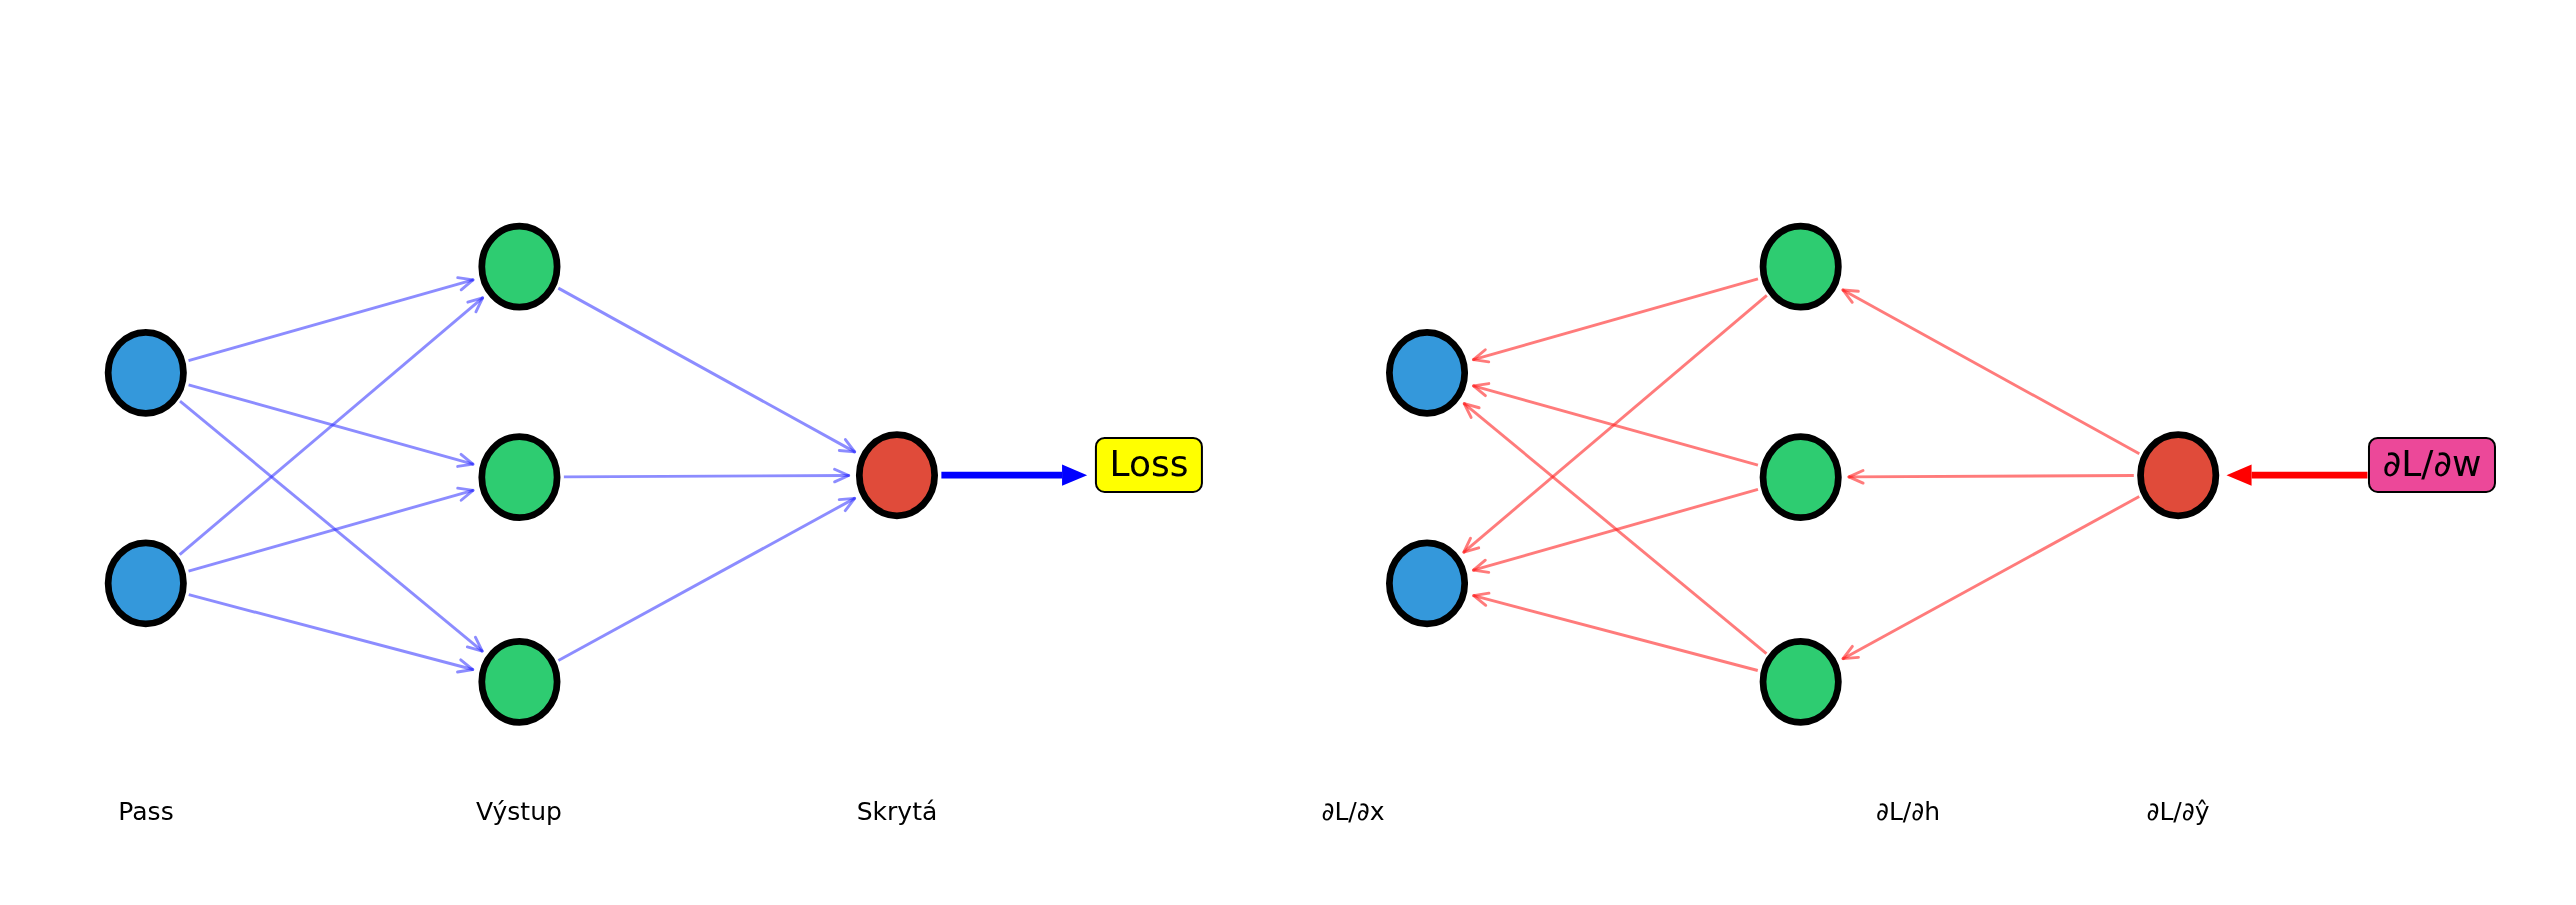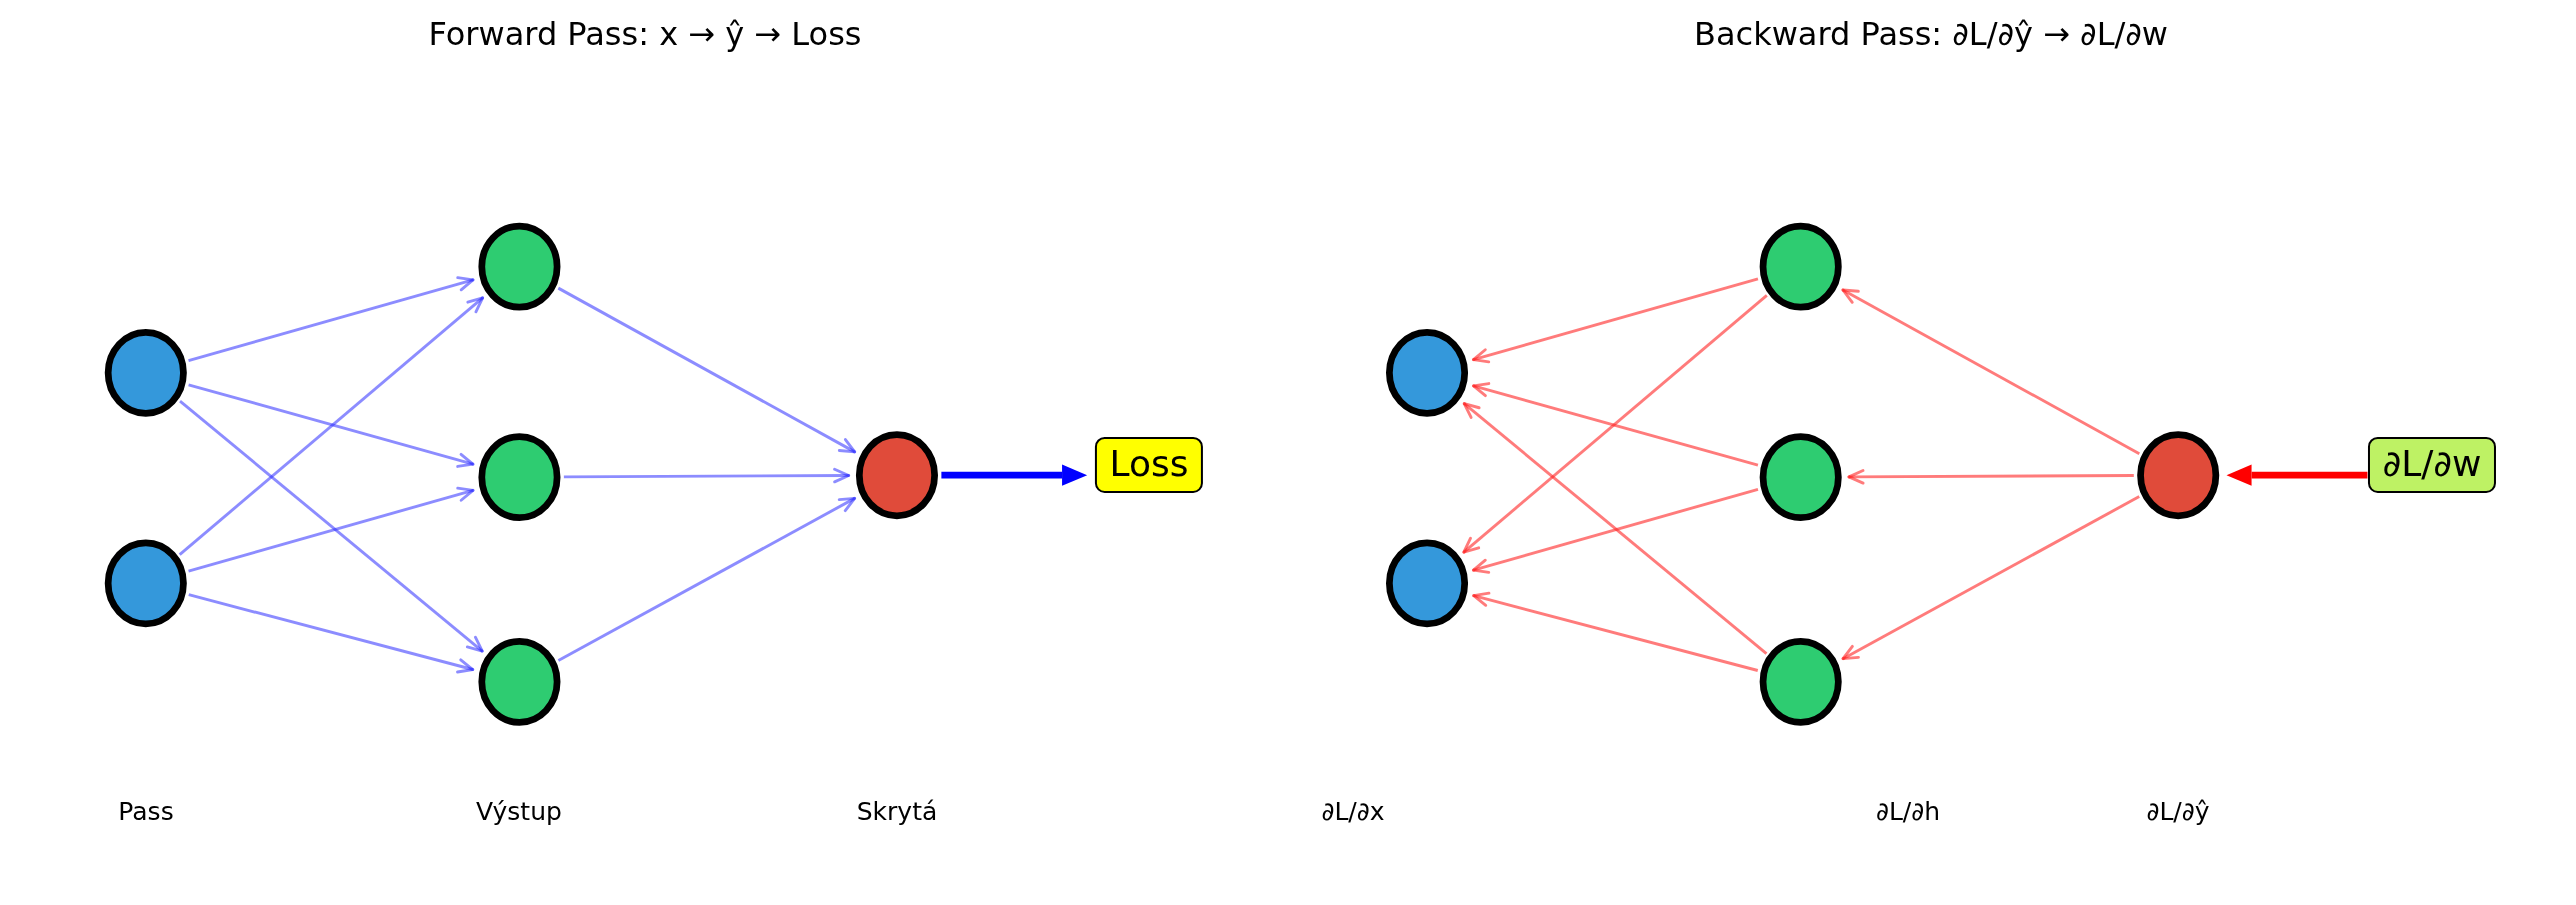--- a/index.html
+++ b/index.html
@@ -160,30 +160,28 @@
       <ellipse cx="538" cy="706" rx="39" ry="42" fill="#2ecc71" stroke="#000000" stroke-width="7"></ellipse>
       <ellipse cx="929" cy="492" rx="39" ry="42" fill="#e04b3a" stroke="#000000" stroke-width="7"></ellipse>
       <ellipse cx="1478" cy="386" rx="39" ry="42" fill="#3498db" stroke="#000000" stroke-width="7"></ellipse>
       <ellipse cx="1478" cy="604" rx="39" ry="42" fill="#3498db" stroke="#000000" stroke-width="7"></ellipse>
       <ellipse cx="1865" cy="276" rx="39" ry="42" fill="#2ecc71" stroke="#000000" stroke-width="7"></ellipse>
       <ellipse cx="1865" cy="494" rx="39" ry="42" fill="#2ecc71" stroke="#000000" stroke-width="7"></ellipse>
       <ellipse cx="1865" cy="706" rx="39" ry="42" fill="#2ecc71" stroke="#000000" stroke-width="7"></ellipse>
       <ellipse cx="2256" cy="492" rx="39" ry="42" fill="#e04b3a" stroke="#000000" stroke-width="7"></ellipse>
     </svg>
 
-  <div class="panel-title" style="left:645px">Forward Pass: x → ŷ → Loss</div>
 
-  <div class="panel-title" style="left:1931px">Backward Pass: ∂L/∂ŷ → ∂L/∂w</div>
 
   <div class="layer-label" style="left:146px">Pass</div>
   <div class="layer-label" style="left:519px">Výstup</div>
   <div class="layer-label" style="left:897px">Skrytá</div>
 
   <div class="layer-label" style="left:1353px">∂L/∂x</div>
   <div class="layer-label" style="left:1908px">∂L/∂h</div>
   <div class="layer-label" style="left:2178px">∂L/∂ŷ</div>
 
   <div class="tag-box" style="left: 1149px; top: 465px; background: rgb(255, 255, 0); border-color: rgb(0, 0, 0);">Loss</div>
 
-  <div class="tag-box" style="left: 2432px; top: 465px; background: #bef264; border-color: rgb(0, 0, 0);">∂L/∂w</div>
+  <div class="tag-box" style="left: 2432px; top: 465px; background: #ec4899; border-color: rgb(0, 0, 0);">∂L/∂w</div>
 
 </div>
 
 
 </body></html>

